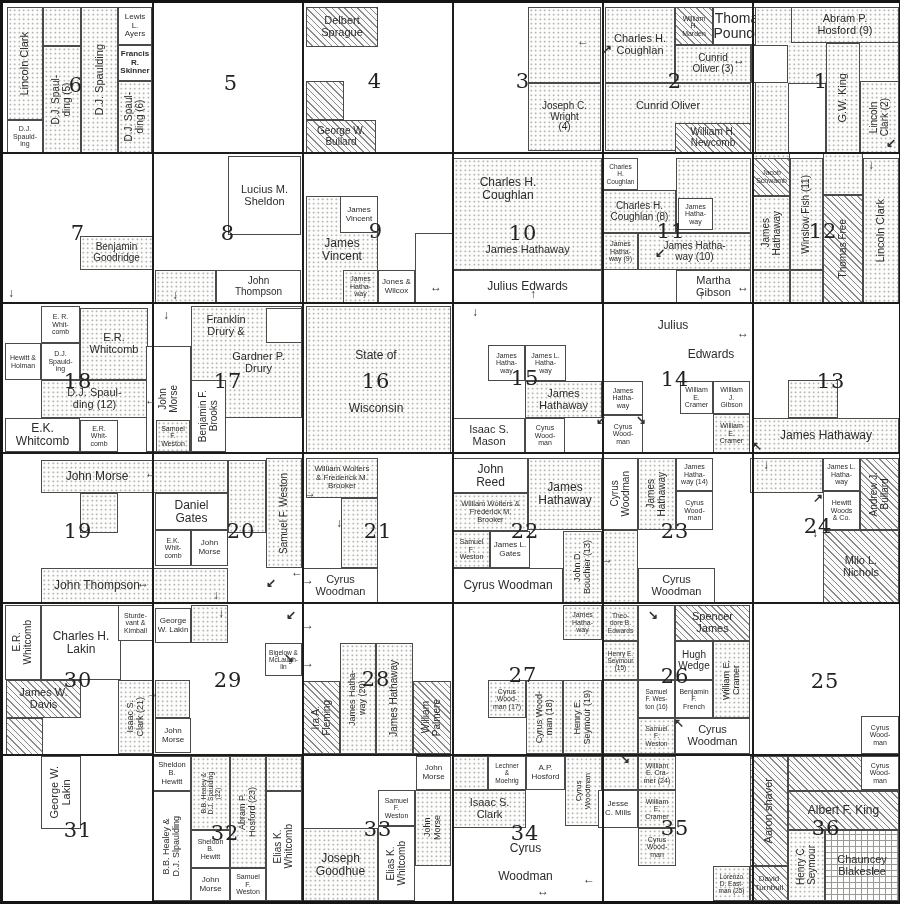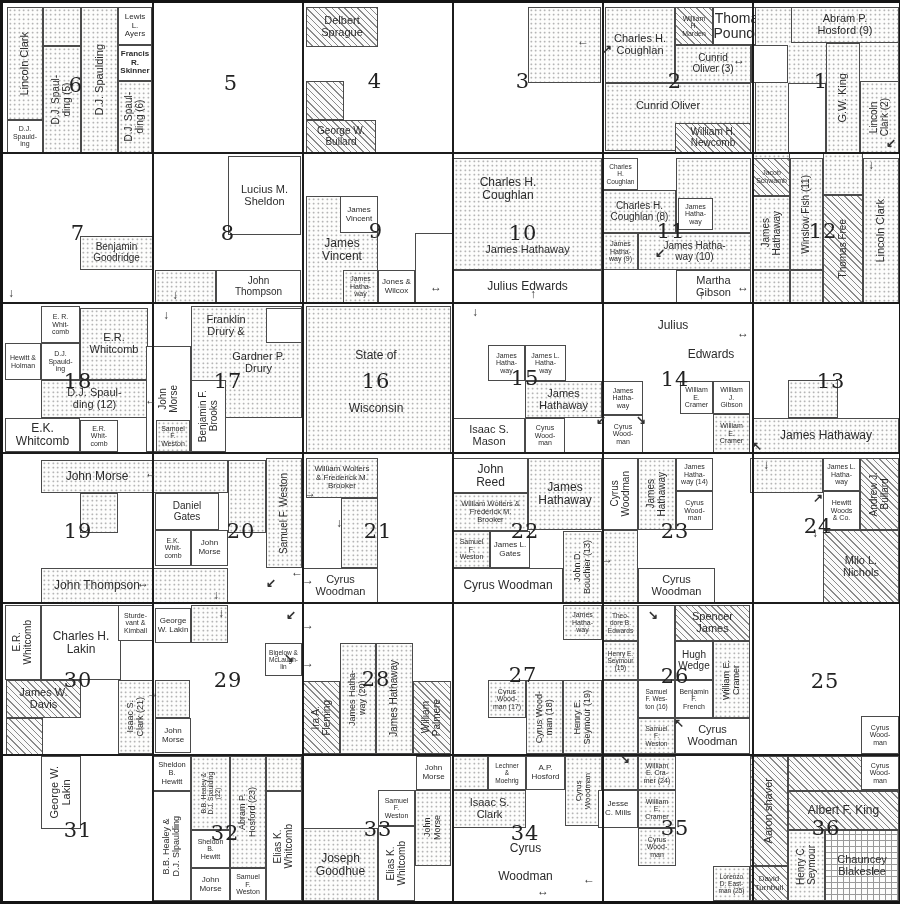--- a/index.html
+++ b/index.html
@@ -42,20 +42,23 @@
 ding (6)</span></div>
     <div class="cell plain" style="left: 4px; top: 117px; width: 36px; height: 33px; font-size: 7px;"><span>D.J.
 Spauld-
 ing</span></div>
     <div class="cell hatch" style="left: 303px; top: 4px; width: 72px; height: 40px; font-size: 11px;"><span>Delbert
 Sprague</span></div>
     <div class="cell hatch" style="left: 303px; top: 78px; width: 38px; height: 39px; font-size: 9px;"><span></span></div>
     <div class="cell hatch" style="left: 303px; top: 117px; width: 70px; height: 33px; font-size: 10px;"><span>George W.
 Bullard</span></div>
     <div class="cell dots" style="left: 525px; top: 4px; width: 73px; height: 76px; font-size: 9px;"><span></span></div>
+    <div class="cell dots" style="left: 525px; top: 80px; width: 73px; height: 68px; font-size: 10px;"><span>Joseph C.
+Wright
+(4)</span></div>
     <div class="cell dots" style="left: 602px; top: 4px; width: 70px; height: 76px; font-size: 11px;"><span>Charles H.
 Coughlan</span></div>
     <div class="cell dots" style="left: 602px; top: 80px; width: 146px; height: 68px; font-size: 9px;"><span></span></div>
     <div class="cell hatch" style="left: 672px; top: 4px; width: 38px; height: 38px; font-size: 7px;"><span>William
 H.
 Marden</span></div>
     <div class="cell plain" style="left: 710px; top: 4px; width: 54px; height: 38px; font-size: 14px;"><span>Thomas
 Pounder</span></div>
     <div class="cell dots" style="left: 672px; top: 42px; width: 76px; height: 38px; font-size: 10px;"><span>Cunrid
 Oliver (3)</span></div>
@@ -182,21 +185,21 @@
     <div class="cell dots" style="left: 710px; top: 411px; width: 37px; height: 39px; font-size: 7px;"><span>William
 E.
 Cramer</span></div>
     <div class="cell dots" style="left: 785px; top: 377px; width: 50px; height: 38px; font-size: 9px;"><span></span></div>
     <div class="cell dots" style="left: 750px; top: 415px; width: 146px; height: 35px; font-size: 12px;"><span>James Hathaway</span></div>
     <div class="cell dots" style="left: 38px; top: 457px; width: 112px; height: 33px; font-size: 12px;"><span>John Morse</span></div>
     <div class="cell dots" style="left: 77px; top: 490px; width: 38px; height: 40px; font-size: 9px;"><span></span></div>
     <div class="cell dots" style="left: 38px; top: 565px; width: 112px; height: 35px; font-size: 12px;"><span>John Thompson</span></div>
     <div class="cell dots" style="left: 150px; top: 457px; width: 75px; height: 33px; font-size: 9px;"><span></span></div>
     <div class="cell dots" style="left: 225px; top: 457px; width: 38px; height: 73px; font-size: 9px;"><span></span></div>
-    <div class="cell plain" style="left: 152px; top: 490px; width: 64px; height: 37px; font-size: 10px;"><span>Daniel
+    <div class="cell plain" style="left: 152px; top: 490px; width: 73px; height: 37px; font-size: 12px;"><span>Daniel
 Gates</span></div>
     <div class="cell plain" style="left: 152px; top: 527px; width: 36px; height: 36px; font-size: 7px;"><span>E.K.
 Whit-
 comb</span></div>
     <div class="cell plain" style="left: 188px; top: 527px; width: 37px; height: 36px; font-size: 8px;"><span>John
 Morse</span></div>
     <div class="cell dots v" style="left: 263px; top: 455px; width: 36px; height: 110px; font-size: 10px;"><span>Samuel F. Weston</span></div>
     <div class="cell dots" style="left: 150px; top: 565px; width: 75px; height: 35px; font-size: 9px;"><span></span></div>
     <div class="cell dots" style="left: 303px; top: 455px; width: 72px; height: 40px; font-size: 8px;"><span>William Wolters
 &amp; Frederick M.

